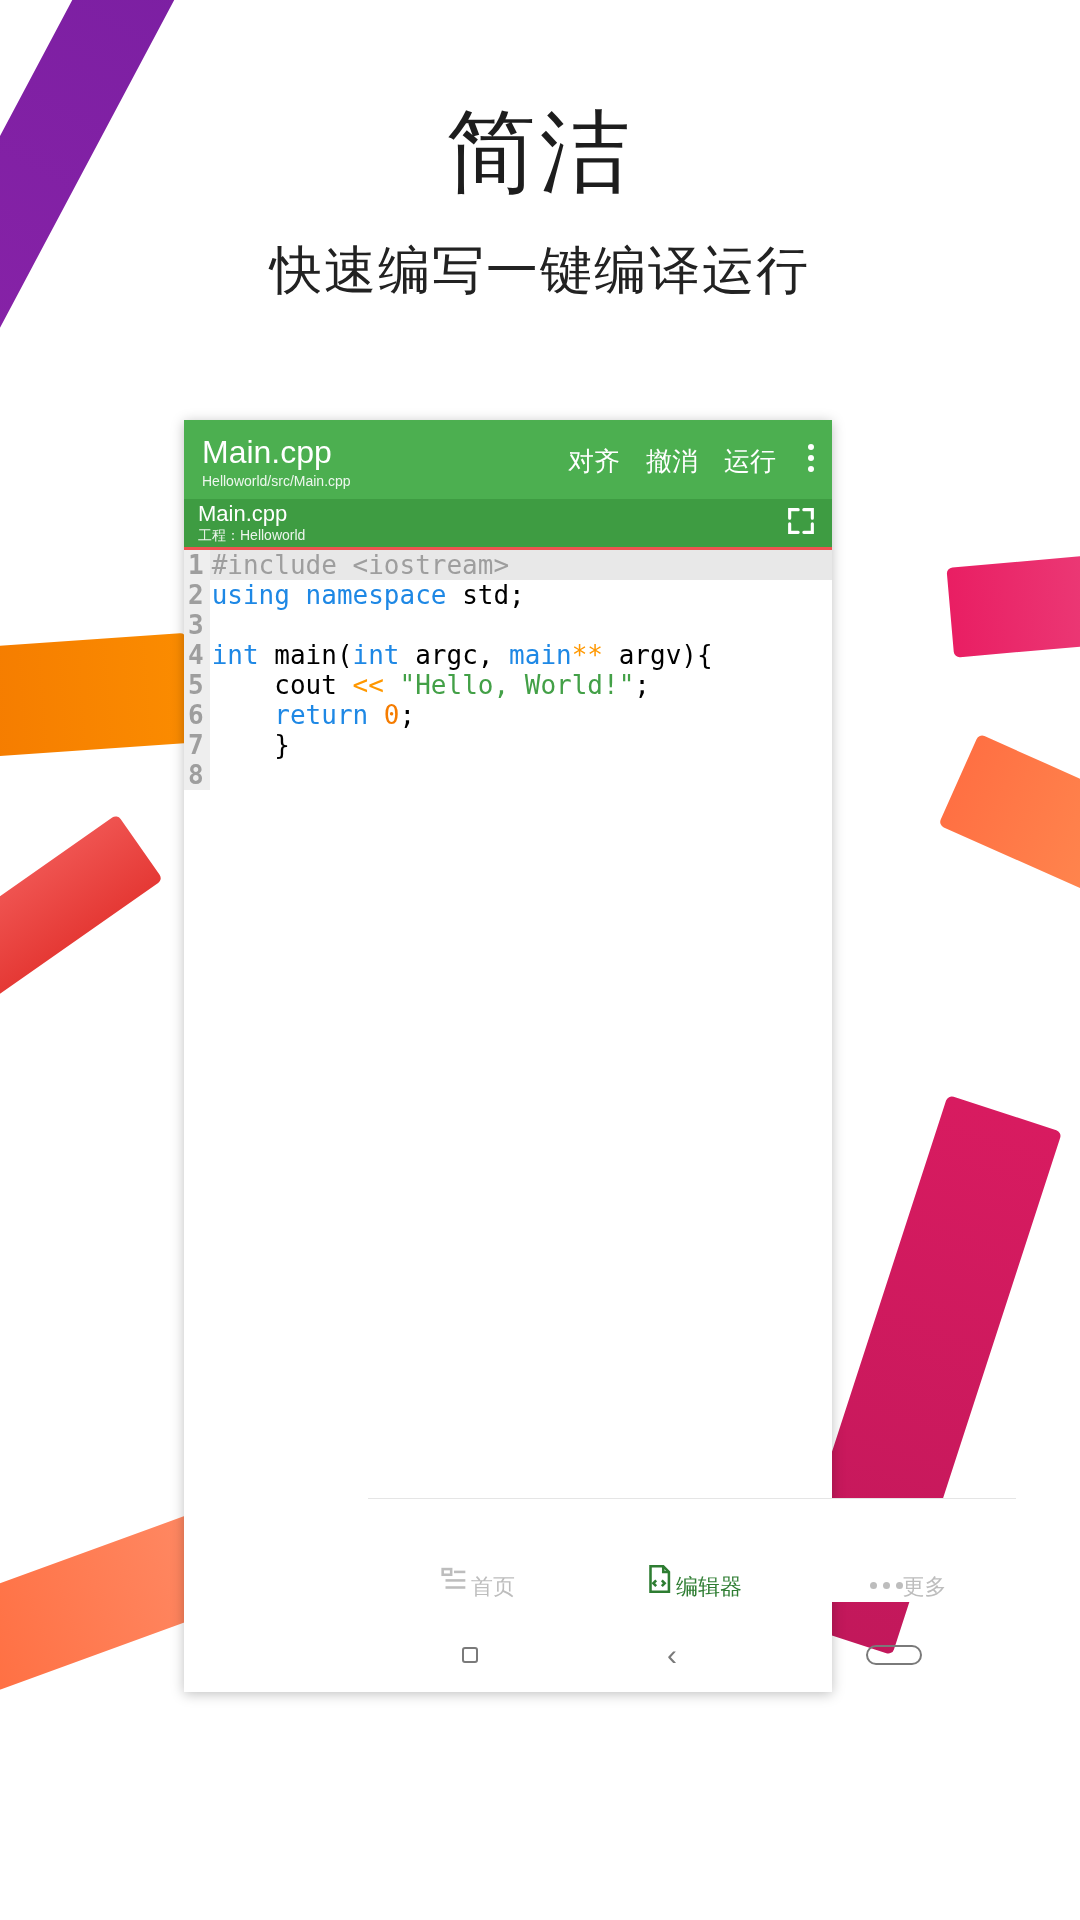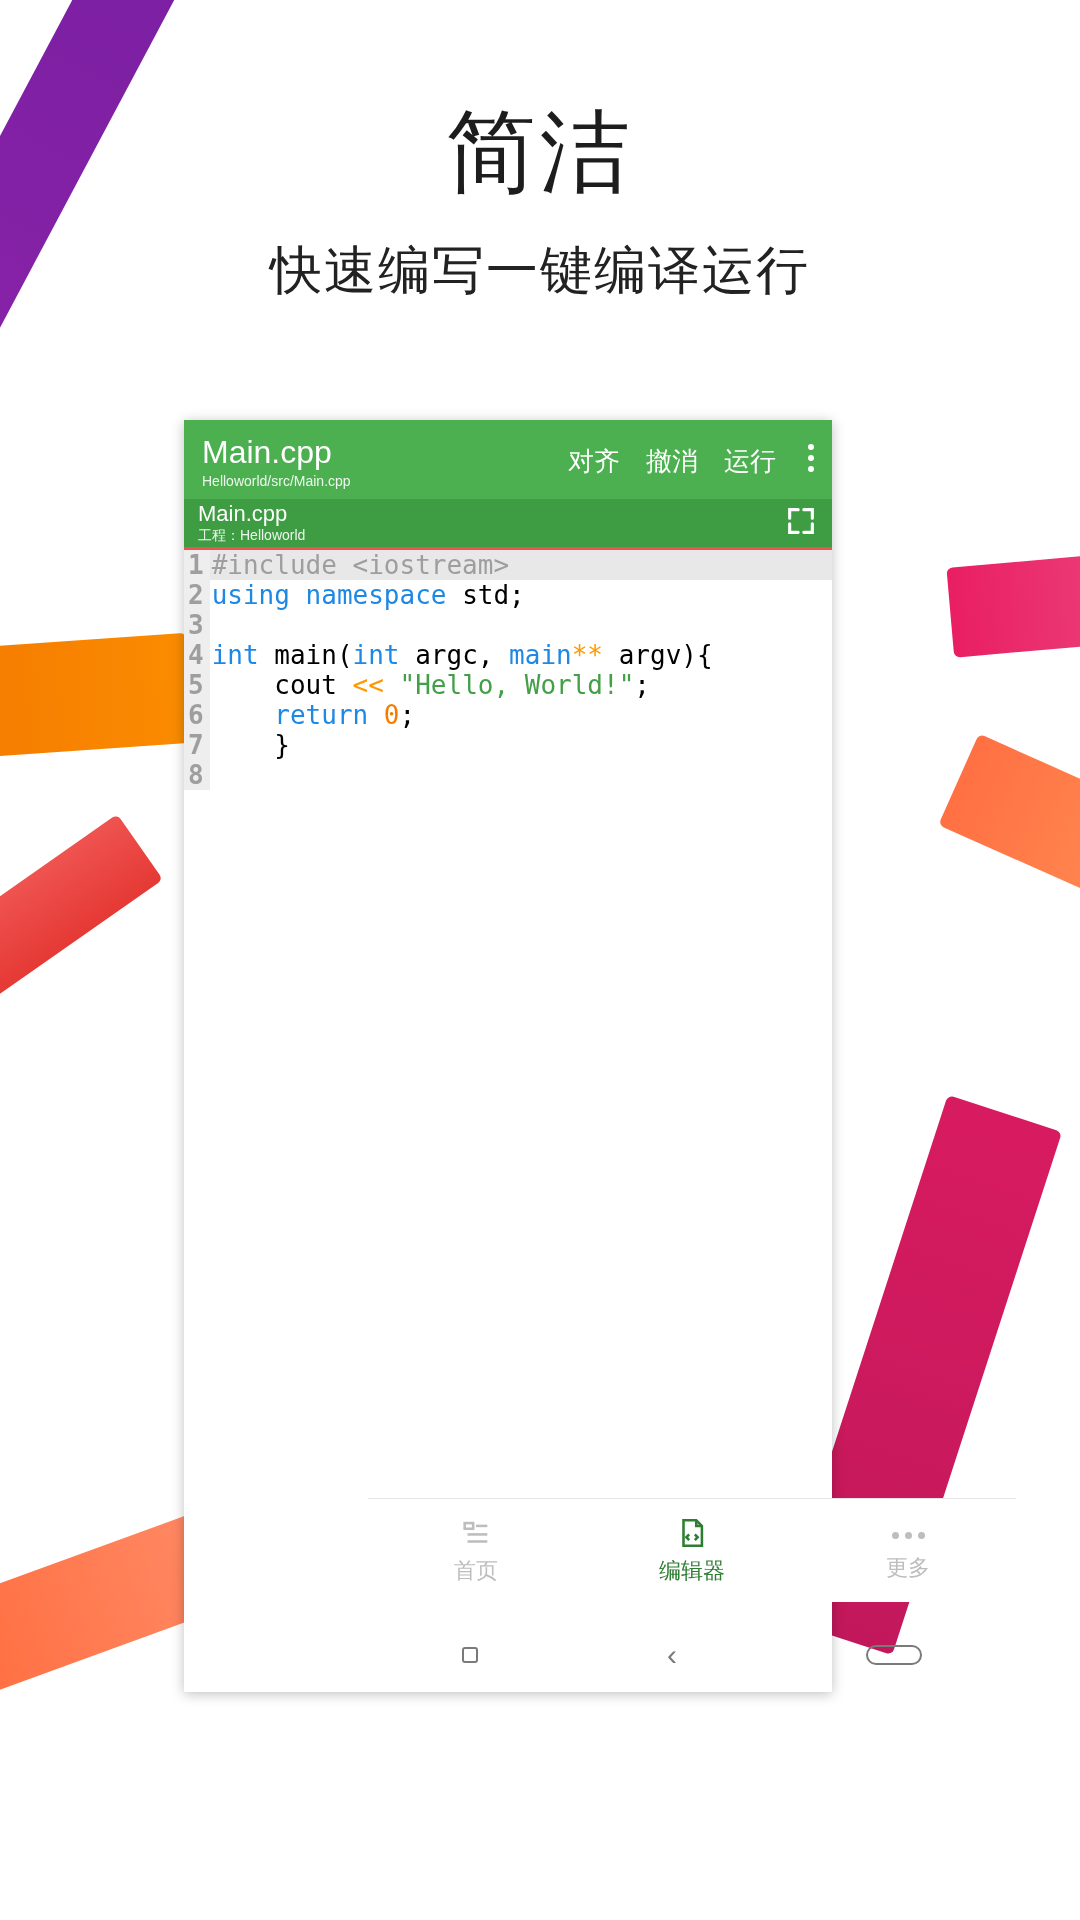--- a/index.html
+++ b/index.html
@@ -133,21 +133,21 @@
   .bottom-nav {
     position: absolute;
     left: 184px; width: 648px;
     bottom: 90px;
     height: 104px;
     border-top: 1px solid #e5e5e5;
     background: #fff;
     display: flex;
   }
   .nav-item {
-    flex: 1; display: flex; flex-direction: column; align-items: center; justify-content: center;
+    flex: 1; display: flex; flex-direction: row; align-items: flex-end; justify-content: center;
     color: #bdbdbd; font-size: 22px;
   }
   .nav-item.active { color: #2e7d32; }
   .nav-item svg { width: 34px; height: 34px; }
   .nav-more-dots { display: flex; gap: 6px; height: 34px; align-items: center; }
   .nav-more-dots i { width: 7px; height: 7px; background: #bdbdbd; border-radius: 50%; display: block; }
 
   
   .sys-nav {
     position: absolute; bottom: 20px; left: 184px; width: 648px;

